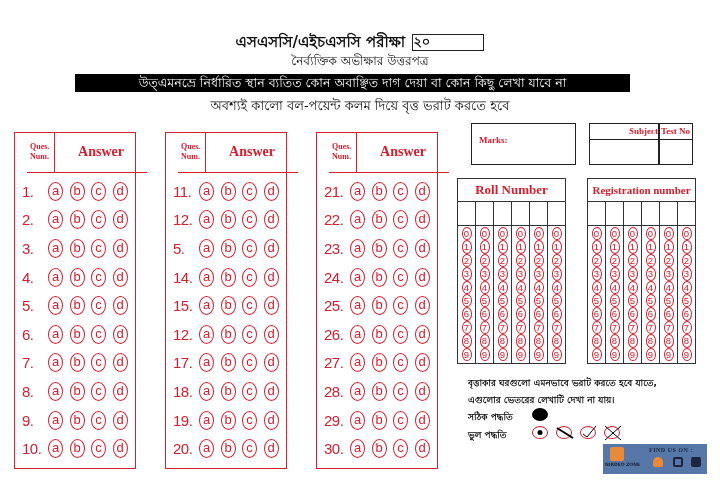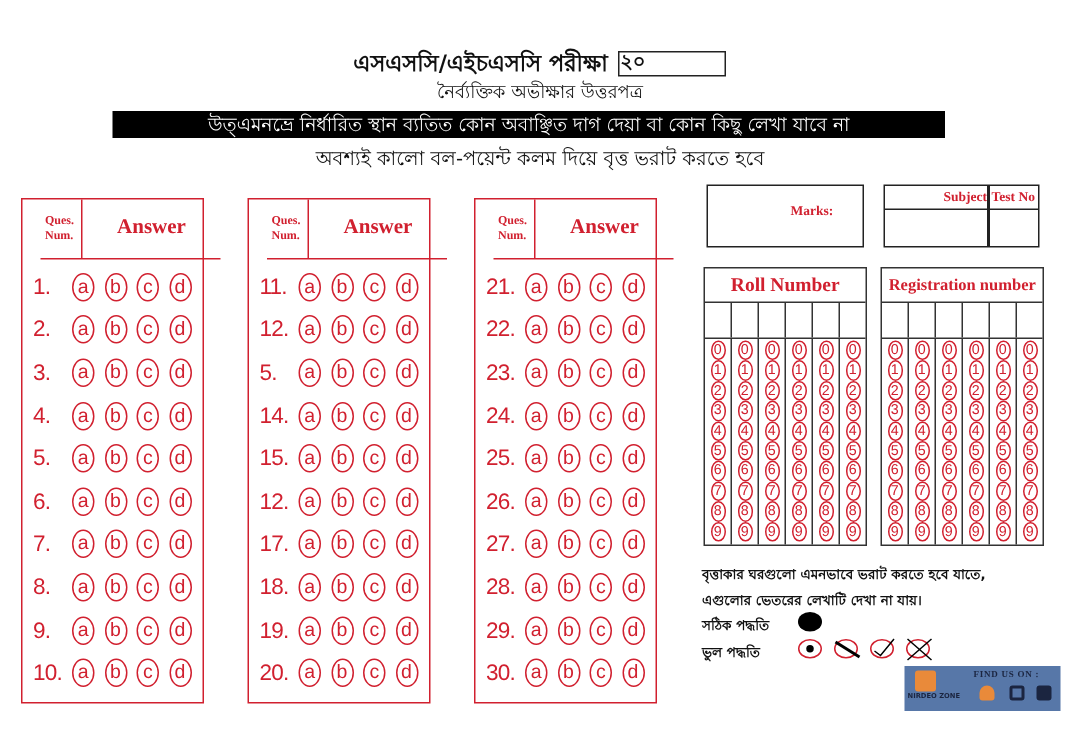--- a/index.html
+++ b/index.html
@@ -18,21 +18,21 @@
   .ans-head { position: absolute; left: 12px; top: 0; width: 100%; height: 40px; border-bottom: 1.5px solid #d1202f; }
   .ans-head .qn { position: absolute; left: 0; top: 0; width: 28px; height: 100%; border-right: 1.5px solid #d1202f; font-family: "Liberation Serif", serif; font-weight: bold; font-size: 8px; line-height: 10px; color: #d1202f; padding: 9px 0 0 3px; }
   .ans-head .al { position: absolute; left: 28px; right: 0; top: 0; height: 100%; line-height: 38px; text-align: center; font-family: "Liberation Serif", serif; font-weight: bold; font-size: 14px; color: #d1202f; }
   .rows { position: absolute; left: 0; top: 44px; width: 100%; }
   .row { height: 28.6px; display: flex; align-items: center; padding-left: 7px; }
   .row .num { width: 26px; font-family: "Liberation Sans", sans-serif; font-size: 15px; color: #d1202f; letter-spacing: -0.5px; }
   .bub { width: 15px; height: 19px; border: 1px solid #d1202f; border-radius: 50%; margin-right: 6.5px; color: #d1202f; font-family: "Liberation Sans", sans-serif; font-size: 13px; line-height: 16px; text-align: center; }
 
   
   .marks-box { position: absolute; left: 471px; top: 123px; width: 105px; height: 42px; border: 1.5px solid #222; }
-  .marks-box span { position: absolute; left: 7px; top: 11px; font-family: "Liberation Serif", serif; font-weight: bold; font-size: 9px; color: #d1202f; margin-left: 48px; }
+  .marks-box span { position: absolute; left: 7px; top: 11px; font-family: "Liberation Serif", serif; font-weight: bold; font-size: 9px; color: #d1202f; }
   .subj-box { position: absolute; left: 589px; top: 123px; width: 104px; height: 42px; border: 1.5px solid #222; }
   .subj-box .hdr { position: absolute; left: 0; top: 0; width: 100%; height: 16px; border-bottom: 1.5px solid #222; }
   .subj-box .divider { position: absolute; left: 68px; top: 0; width: 1.5px; height: 100%; background: #222; }
   .subj-box .s { position: absolute; left: 0; width: 68px; top: 2px; text-align: right; font-family: "Liberation Serif", serif; font-weight: bold; font-size: 9px; color: #d1202f; }
   .subj-box .t { position: absolute; left: 69px; right: 0; top: 2px; text-align: center; font-family: "Liberation Serif", serif; font-weight: bold; font-size: 9px; color: #d1202f; }
 
   
   .grid-box { position: absolute; top: 178px; width: 109px; height: 186px; border: 1.5px solid #333; }
   .grid-box .gtitle { position: absolute; left: 0; top: 0; width: 100%; height: 23px; border-bottom: 1.5px solid #333; text-align: center; line-height: 22px; font-family: "Liberation Serif", serif; font-weight: bold; color: #d1202f; white-space: nowrap; }
   .grid-box .cells { position: absolute; left: 0; top: 23px; width: 100%; height: 24px; border-bottom: 1.5px solid #333; display: flex; }
@@ -308,21 +308,21 @@
 <div class="marks-box">
   <span>Marks:</span>
 </div>
 <div class="subj-box">
   <div class="hdr"></div>
   <div class="divider"></div>
   <div class="s">Subject</div>
   <div class="t">Test No</div>
 </div>
 
-<div class="grid-box" id="roll-box" style="left:469px;">
+<div class="grid-box" id="roll-box" style="left:457px;">
   <div class="gtitle" style="font-size:13px;">Roll Number</div>
   <div class="cells">
       <div></div>
       <div></div>
       <div></div>
       <div></div>
       <div></div>
       <div></div>
     </div>
   <div class="digits">

